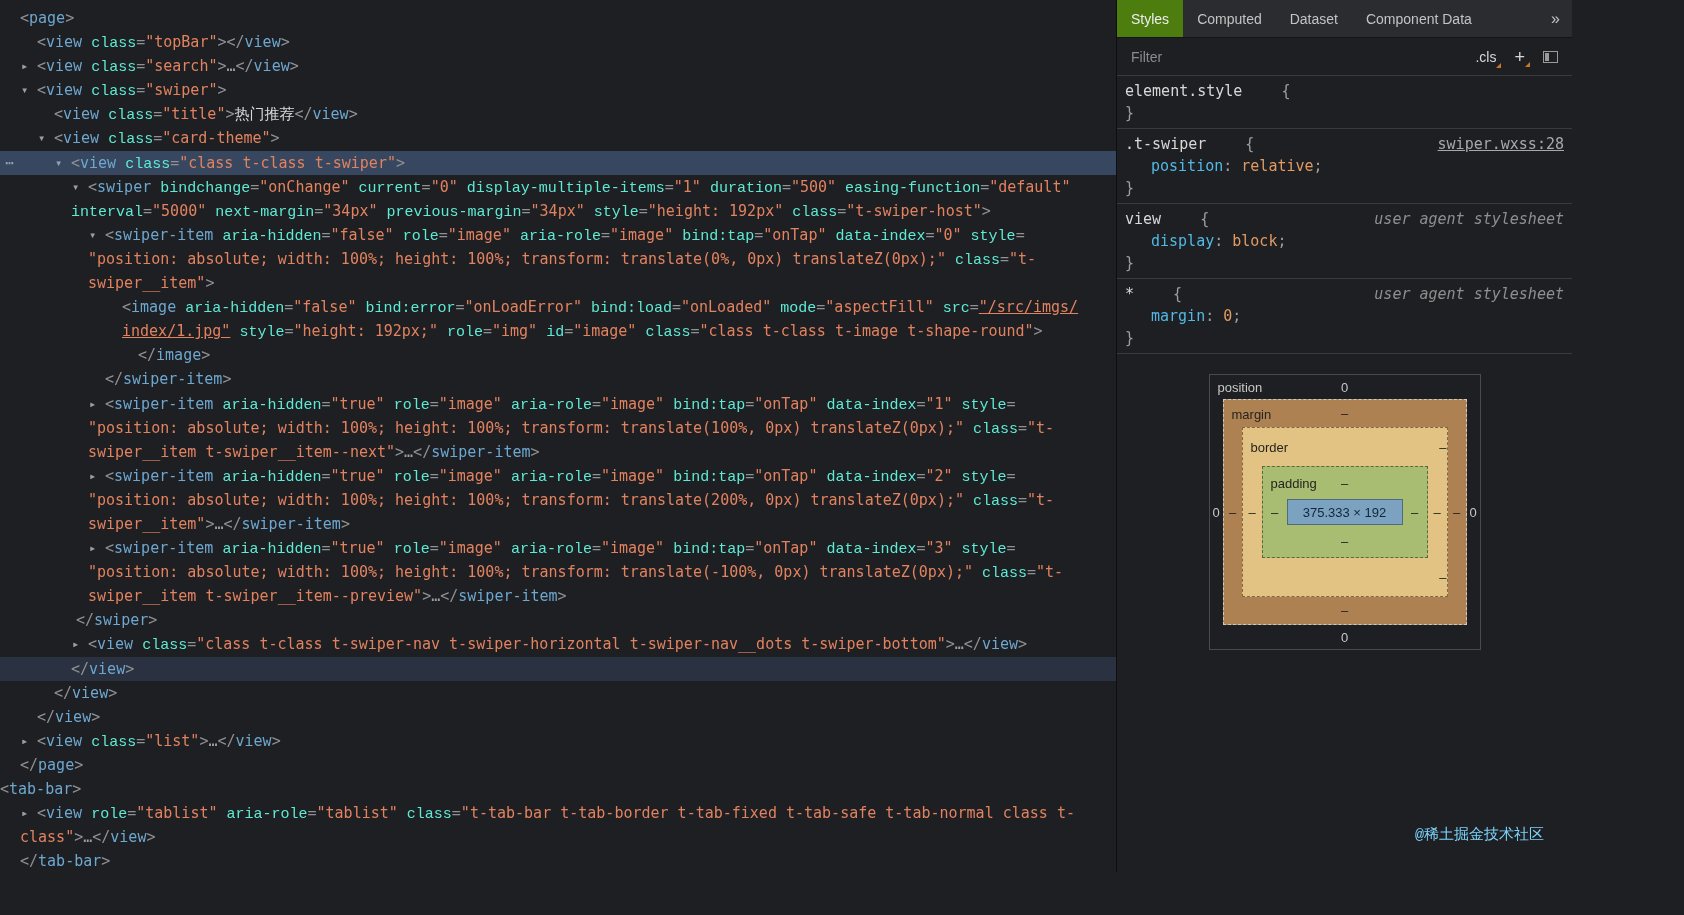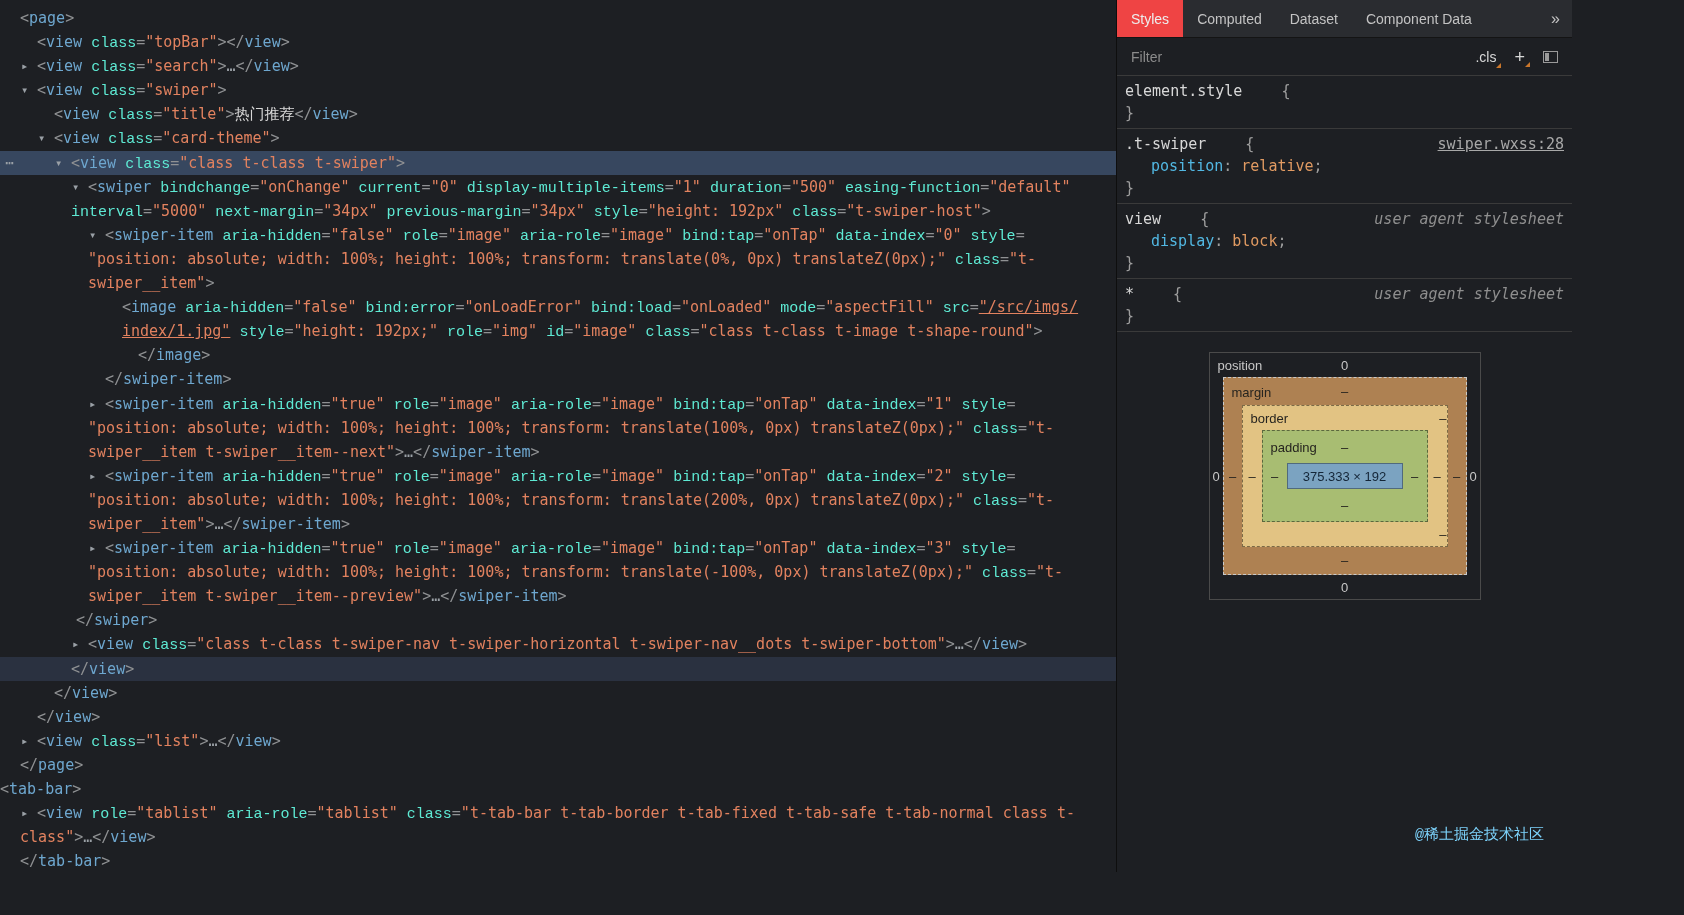--- a/index.html
+++ b/index.html
@@ -36,21 +36,21 @@
   .styles-pane {
     position:absolute; left:1116px; top:0; width:456px; height:872px;
     background:#1d1f23; border-left:1px solid #0e0e0e; font-size:15px;
   }
   .tabs {
     height:38px; background:#2a2c30; border-bottom:1px solid #141414;
     display:flex; align-items:stretch;
     font-family:"Liberation Sans",sans-serif; font-size:14px; color:#c3c3c3;
   }
   .tab { padding:0 14px; display:flex; align-items:center; cursor:default; }
-  .tab.active { background:#ef4444; color:#ededed; }
+  .tab.active { background:#4d7c0f; color:#ededed; }
   .tabs-more { margin-left:auto; padding:0 12px; display:flex; align-items:center; font-size:16px; color:#c3c3c3; }
 
   .filter-row {
     height:38px; border-bottom:1px solid #3a3a3a;
     display:flex; align-items:center; padding:0 14px;
     font-family:"Liberation Sans",sans-serif; font-size:14px;
   }
   .filter-input { color:#8b8b8b; flex:1; }
   .cls-btn, .add-btn { color:#d8d8d8; margin-left:18px; position:relative; }
   .add-btn { font-size:18px; line-height:14px; }
@@ -85,21 +85,21 @@
   .ls { display:flex; align-items:center; justify-content:center; }
   .lfill { flex:1; }
   .label { position:absolute; left:8px; top:50%; transform:translateY(-50%); }
 
   .pos .lt, .pos .lb { height:24px; }
   .pos > .lm > .ls { width:13px; }
   .mar { background:#ae8152; border:1px dashed #c9c9c9; color:#26241f; }
   .mar > .lt, .mar > .lb { height:27px; }
   .mar > .lm > .ls { width:18px; }
   .bor { background:#e2c383; border:1px dashed rgba(0,0,0,.45); color:#26241f; }
-  .bor > .lt, .bor > .lb { height:24px;justify-content:flex-end; }
+  .bor > .lt, .bor > .lb { height:38px;justify-content:flex-end; }
   .bor > .lm > .ls { width:19px; }
   .pad { background:#a8bd72; border:1px dashed rgba(0,0,0,.45); color:#26241f; }
   .pad > .lt, .pad > .lb { height:32px; }
   .pad > .lm > .ls { width:24px; }
   .content {
     flex:1; height:26px; align-self:center;
     background:#7ba3c1; border:1px solid rgba(0,0,0,.35); color:#142638;
     display:flex; align-items:center; justify-content:center;
   }
 
@@ -199,20 +199,23 @@
       <span class="prop-name">display</span><span class="brace">: </span><span class="prop-val">block</span><span class="brace">;</span>
     </div>
     <div class="brace">}</div>
   </div>
 
   <div class="rule">
     <div class="rule-h">
       <span class="sel-txt">*</span>
       <span class="brace">{</span>
       <span class="origin ua">user agent stylesheet</span>
+    </div>
+    <div class="prop-line">
+      <span class="prop-name">margin</span><span class="brace">: </span><span class="prop-val">0</span><span class="brace">;</span>
     </div>
     <div class="brace">}</div>
   </div>
 
   <div class="bm-wrap">
     <div class="bm">
       <div class="layer pos">
         <div class="lt">
           <span class="label">position</span>
           <span>0</span>

